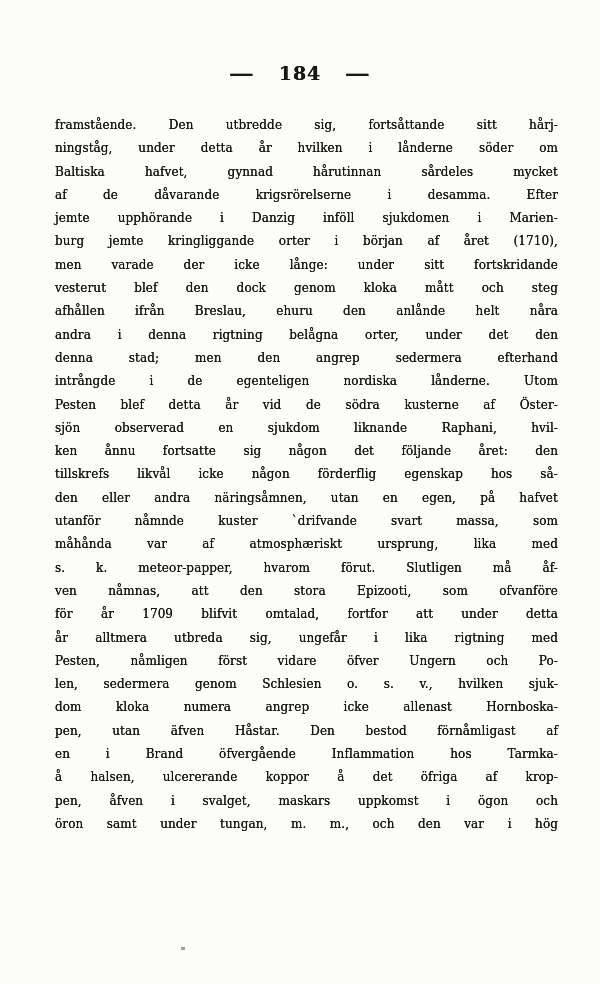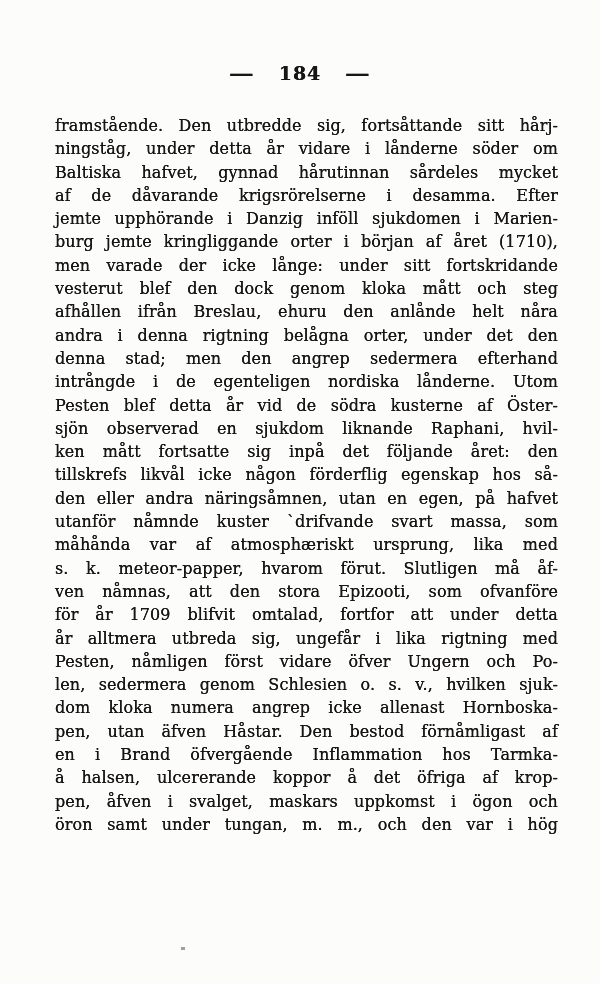--- a/index.html
+++ b/index.html
@@ -34,21 +34,21 @@
     font-weight: bold;
     transform: scaleX(1.3);
   }
   .textblock {
     position: absolute;
     top: 114px;
     left: 55px;
     width: 503px;
   }
   .line {
-    font-size: 16px;
+    font-size: 12px;
     line-height: 23.3px;
     text-align: justify;
     text-align-last: justify;
     text-justify: inter-word;
     white-space: normal;
     letter-spacing: 0.1px;
     text-shadow: 0 0 0.45px currentColor;
   }
   .speck {
     position: absolute;
@@ -66,34 +66,34 @@
 <div class="page">
 
   <div class="running-head">
     <span class="dash">—</span>
     <span class="pgnum">184</span>
     <span class="dash">—</span>
   </div>
 
   <div class="textblock">
     <div class="line">framstående. Den utbredde sig, fortsåttande sitt hårj-</div>
-    <div class="line">ningståg, under detta år vidare i lånderne söder om</div>
+    <div class="line">ningståg, under detta år hvilken i lånderne söder om</div>
     <div class="line">Baltiska hafvet, gynnad hårutinnan sårdeles mycket</div>
     <div class="line">af de dåvarande krigsrörelserne i desamma. Efter</div>
     <div class="line">jemte upphörande i Danzig inföll sjukdomen i Marien-</div>
     <div class="line">burg jemte kringliggande orter i början af året (1710),</div>
     <div class="line">men varade der icke långe: under sitt fortskridande</div>
     <div class="line">vesterut blef den dock genom kloka mått och steg</div>
     <div class="line">afhållen ifrån Breslau, ehuru den anlånde helt nåra</div>
     <div class="line">andra i denna rigtning belågna orter, under det den</div>
     <div class="line">denna stad; men den angrep sedermera efterhand</div>
     <div class="line">intrångde i de egenteligen nordiska lånderne. Utom</div>
     <div class="line">Pesten blef detta år vid de södra kusterne af Öster-</div>
     <div class="line">sjön observerad en sjukdom liknande Raphani, hvil-</div>
-    <div class="line">ken mått fortsatte sig inpå det följande året: den</div>
+    <div class="line">ken ånnu fortsatte sig någon det följande året: den</div>
     <div class="line">tillskrefs likvål icke någon förderflig egenskap hos så-</div>
     <div class="line">den eller andra näringsåmnen, utan en egen, på hafvet</div>
     <div class="line">utanför nåmnde kuster `drifvande svart massa, som</div>
     <div class="line">måhånda var af atmosphæriskt ursprung, lika med</div>
     <div class="line">s. k. meteor-papper, hvarom förut. Slutligen må åf-</div>
     <div class="line">ven nåmnas, att den stora Epizooti, som ofvanföre</div>
     <div class="line">för år 1709 blifvit omtalad, fortfor att under detta</div>
     <div class="line">år alltmera utbreda sig, ungefår i lika rigtning med</div>
     <div class="line">Pesten, nåmligen först vidare öfver Ungern och Po-</div>
     <div class="line">len, sedermera genom Schlesien o. s. v., hvilken sjuk-</div>

